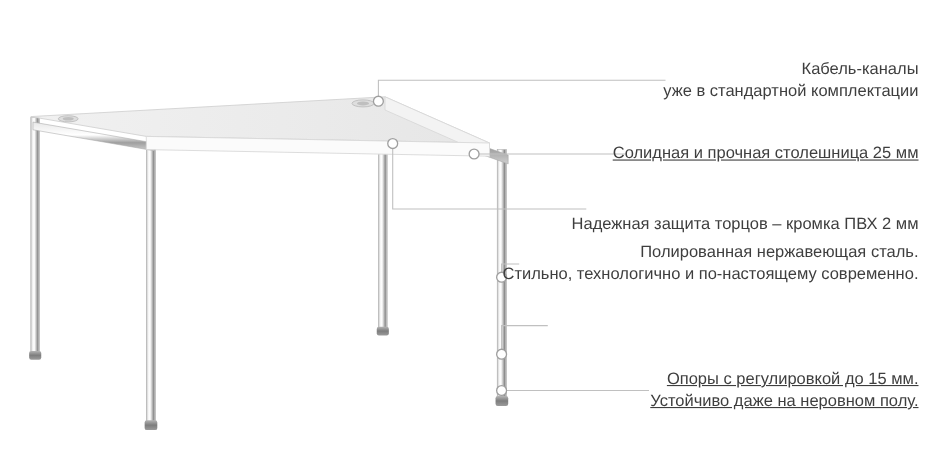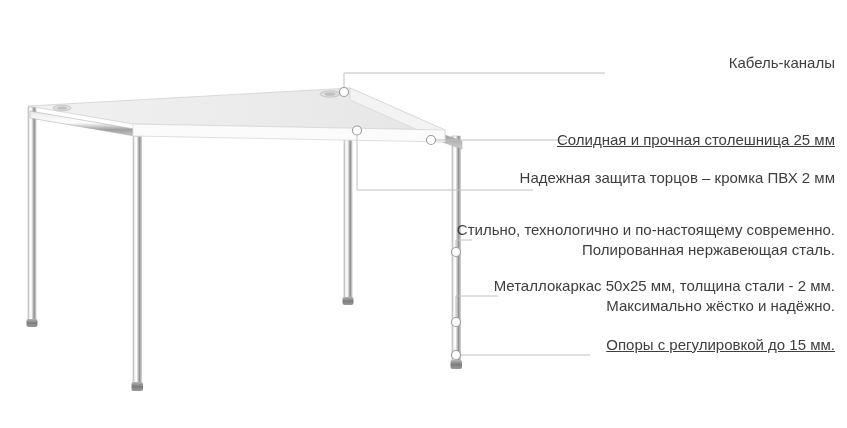--- a/index.html
+++ b/index.html
@@ -16,21 +16,21 @@
     right:12px;
     text-align:right;
     font-size:15px;
     line-height:20px;
     color:#3e3e3e;
     white-space:nowrap;
   }
   .callout span{display:block;}
   .c1{top:53px;}
   .c2{top:130px;text-decoration:underline;}
-  .c3{top:168px;}
+  .c3{top:194px;}
   .c4{top:220px;}
   .c5{top:276px;}
   .c6{top:335px;text-decoration:underline;}
 </style>
 </head>
 <body>
 
 <div class="stage">
 
   <svg class="art" width="847" height="428" viewBox="0 0 847 428">
@@ -104,37 +104,35 @@
       <circle cx="431" cy="140" r="4.5"></circle>
       <circle cx="357" cy="130.5" r="4.5"></circle>
       <circle cx="456" cy="252" r="4.5"></circle>
       <circle cx="456" cy="322" r="4.5"></circle>
       <circle cx="456" cy="355" r="4.5"></circle>
     </g>
   </svg>
 
   <div class="callout c1">
     <span>Кабель-каналы</span>
+    <span>уже в стандартной комплектации</span>
   </div>
 
   <div class="callout c2">
     <span>Солидная и прочная столешница 25 мм</span>
   </div>
 
   <div class="callout c3">
     <span>Надежная защита торцов – кромка ПВХ 2 мм</span>
   </div>
 
   <div class="callout c4">
+    <span>Полированная нержавеющая сталь.</span>
     <span>Стильно, технологично и по-настоящему современно.</span>
-    <span>Полированная нержавеющая сталь.</span>
   </div>
 
-  <div class="callout c5">
-    <span>Металлокаркас 50х25 мм, толщина стали - 2 мм.</span>
-    <span>Максимально жёстко и надёжно.</span>
-  </div>
 
   <div class="callout c6">
     <span>Опоры с регулировкой до 15 мм.</span>
+    <span>Устойчиво даже на неровном полу.</span>
   </div>
 
 </div>
 
 </body></html>

